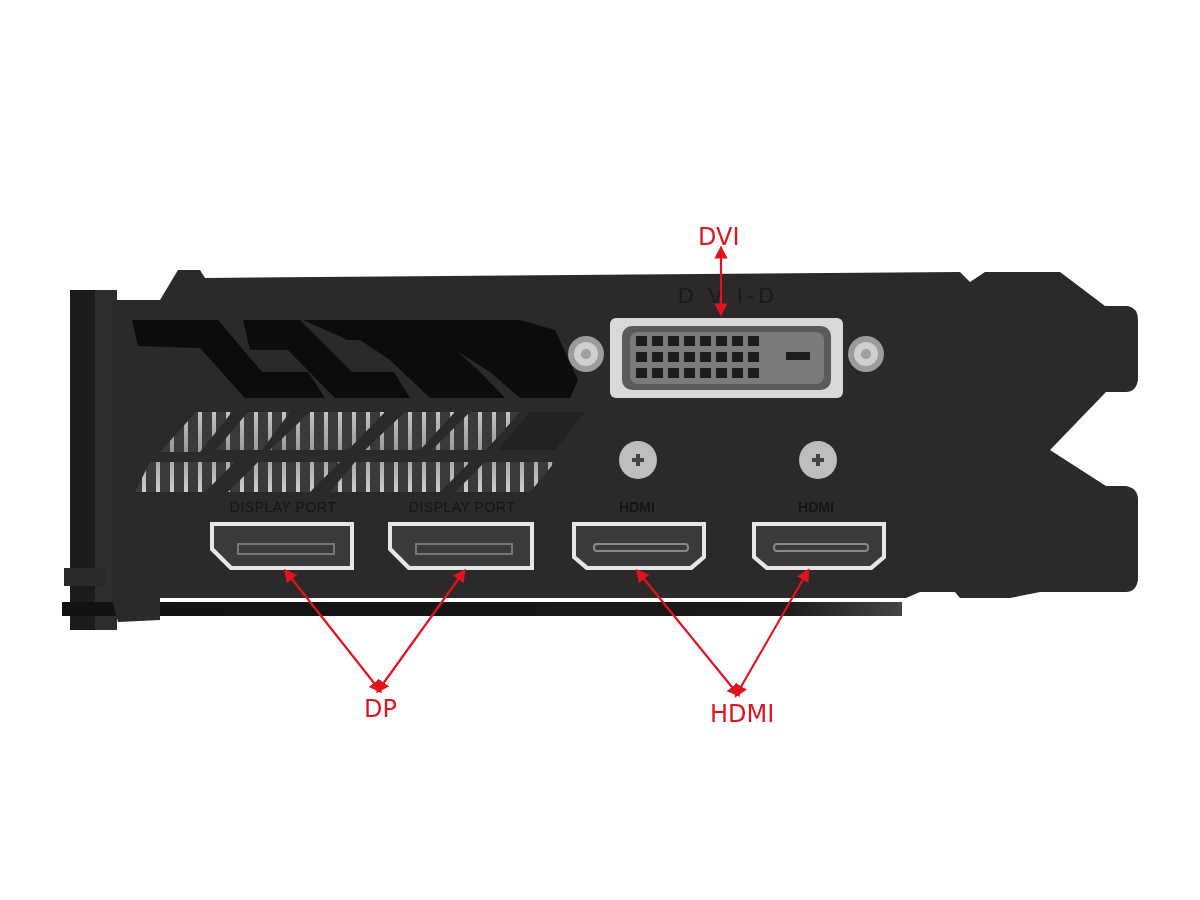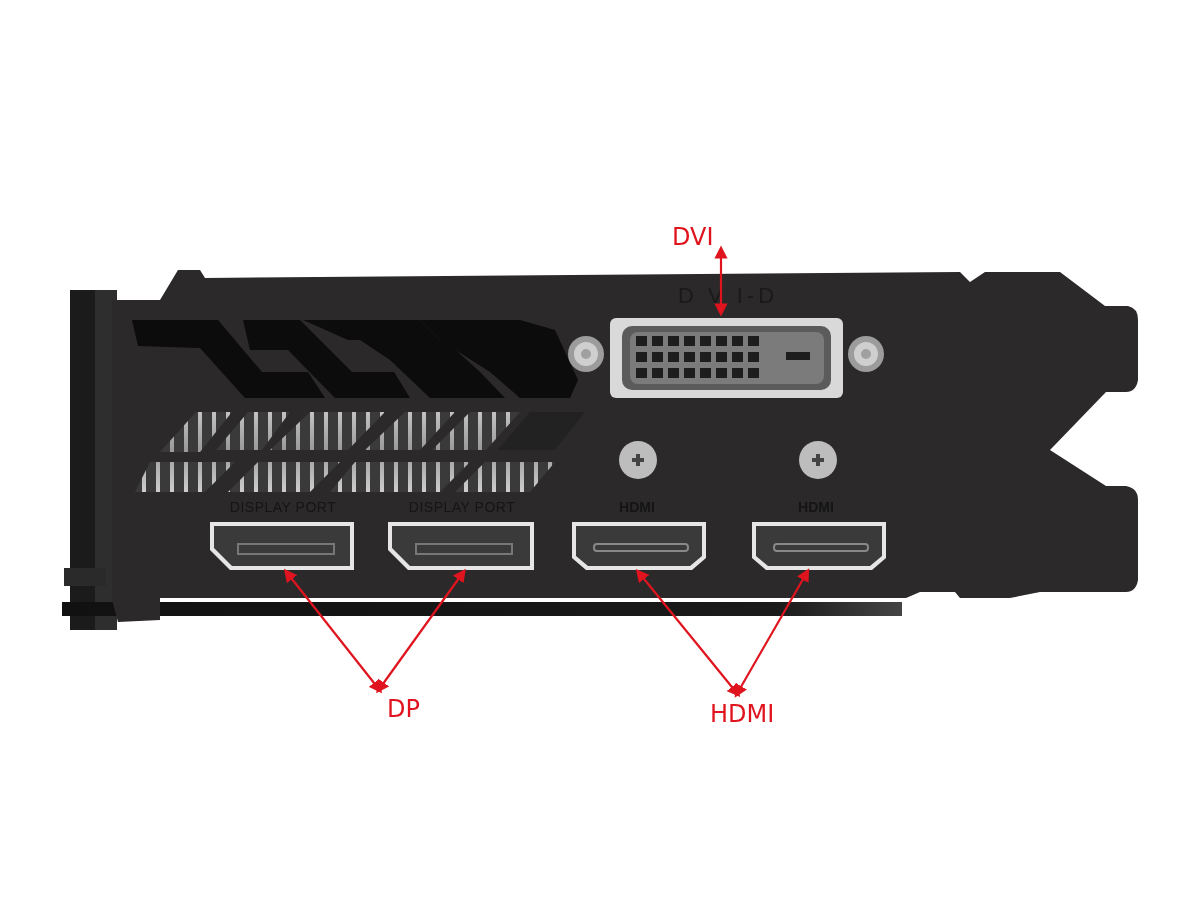--- a/index.html
+++ b/index.html
@@ -146,16 +146,16 @@
 
   <g stroke="#e0141e" stroke-width="2.2" fill="none">
     <line x1="721" y1="252" x2="721" y2="310" marker-start="url(#arr)" marker-end="url(#arr)"></line>
     <line x1="378" y1="688" x2="288" y2="574" marker-start="url(#arr)" marker-end="url(#arr)"></line>
     <line x1="380" y1="688" x2="462" y2="574" marker-start="url(#arr)" marker-end="url(#arr)"></line>
     <line x1="736" y1="692" x2="640" y2="574" marker-start="url(#arr)" marker-end="url(#arr)"></line>
     <line x1="738" y1="692" x2="806" y2="574" marker-start="url(#arr)" marker-end="url(#arr)"></line>
   </g>
 </svg>
 
-  <div class="callout" style="left:672px;top:225px;">DVI</div>
-  <div class="callout" style="left:364px;top:697px;margin-left:23px;">DP</div>
+  <div class="callout" style="left:698px;top:225px;">DVI</div>
+  <div class="callout" style="left:364px;top:697px;">DP</div>
   <div class="callout" style="left:710px;top:702px;">HDMI</div>
 </div>
 
 </body></html>

